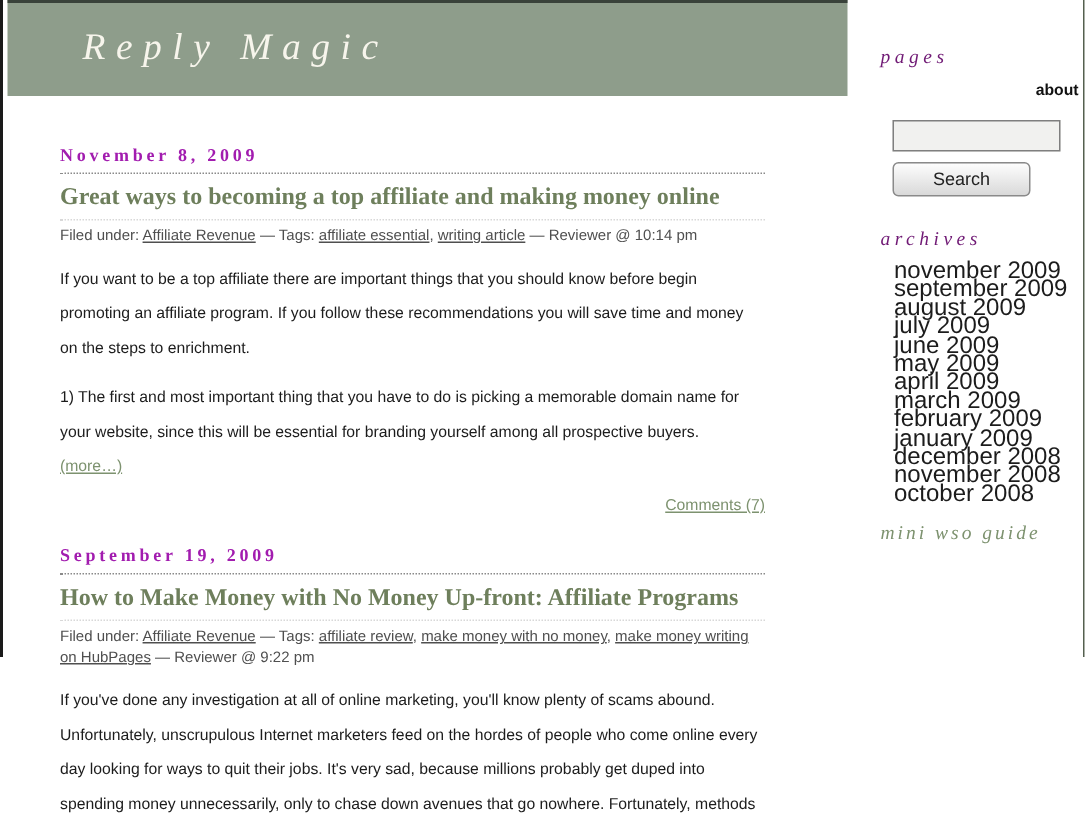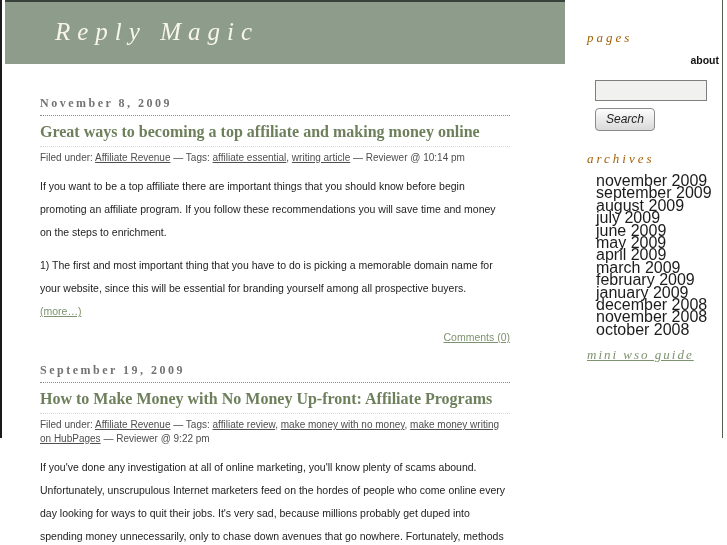--- a/index.html
+++ b/index.html
@@ -20,21 +20,21 @@
   }
   .masthead h1 {
     margin:0; padding:16px 0 0 50px;
     font-family:"Liberation Serif", serif; font-style:italic; font-weight:normal;
     font-size:25px; letter-spacing:7px; color:#f7f5ec;
   }
   
   .main { position:absolute; left:38px; top:96px; width:470px; }
   .post-date {
     font-family:"Liberation Serif", serif; font-weight:bold;
-    font-size:12px; letter-spacing:2.5px; color:#737373;
+    font-size:12px; letter-spacing:2.5px; color:#a21caf;
     padding-bottom:4px; border-bottom:1px dotted #8a8a8a; margin:0;
   }
   .post-title {
     font-family:"Liberation Serif", serif; font-weight:bold;
     font-size:16px; color:#6e7f5c; margin:7px 0 0; padding-bottom:5px;
     border-bottom:1px dotted #d8d8d8;
   }
   .meta {
     font-size:10px; color:#4f4f4f; margin:4px 0 0; line-height:14px;
   }
@@ -45,48 +45,48 @@
   a.more-link { color:#7d926f; text-decoration:underline; cursor:pointer; }
   .comments-row { text-align:right; margin-top:4px; }
   .comments-row a {
     color:#7d926f; text-decoration:underline; font-size:10.5px; cursor:pointer;
   }
   .post { margin-bottom:18px; }
   
   .sidebar { position:absolute; left:585px; top:30px; width:132px; }
   .side-heading {
     font-family:"Liberation Serif", serif; font-style:italic; font-weight:normal;
-    letter-spacing:3px; color:#a16207; font-size:13px; margin:0;
+    letter-spacing:3px; color:#701a75; font-size:13px; margin:0;
   }
   .pages-list { list-style:none; margin:4px 0 0 9px; padding:0;text-align:right; }
   .pages-list a {
     color:#111111; font-size:10.5px; font-weight:bold;
     text-decoration:none; cursor:pointer;
   }
   .search-input {
     display:block; width:106px; height:17px; margin:12px 0 0 8px;
     background:#f1f1ef; border:1px solid #7f7f7f; box-sizing:content-box;
   }
   .search-button {
-    margin:7px 0 0 8px; padding:3px 10px 4px;
-    font-family:"Liberation Sans", sans-serif; font-style:italic; font-size:12px;
+    margin:7px 0 0 8px; padding:3px 26px 4px;
+    font-family:"Liberation Sans", sans-serif; font-size:12px;
     color:#222222; border:1px solid #8a8a8a; border-radius:4px;
     background:linear-gradient(#fdfdfd, #d9d9d9); cursor:pointer;
   }
   .archives-block { margin-top:20px; }
   .archives-list {
     list-style:none; margin:8px 0 0 9px; padding:0;
     font-size:16px; line-height:12.4px;
   }
   .archives-list a { color:#1c1c1c; text-decoration:none; cursor:pointer; }
   .mini-wso {
     display:inline-block; margin-top:11px;
     font-family:"Liberation Serif", serif; font-style:italic;
     font-size:13px; letter-spacing:2px; color:#7d926f;
-    text-decoration:underline; cursor:pointer;
+    cursor:pointer;
   }
 </style>
 </head>
 <body>
 
 <div class="page">
 
   <div class="masthead">
     <h1>Reply Magic</h1>
   </div>
@@ -95,21 +95,21 @@
 
     <div class="post">
       <h2 class="post-date">November 8, 2009</h2>
       <h3 class="post-title">Great ways to becoming a top affiliate and making money online</h3>
       <p class="meta"><span>Filed under:</span> <a>Affiliate Revenue</a> <span>—</span> <span>Tags:</span> <a>affiliate essential</a><span>,</span> <a>writing article</a> <span>—</span> <span>Reviewer @ 10:14 pm</span></p>
       <div class="post-body">
         <p>If you want to be a top affiliate there are important things that you should know before begin promoting an affiliate program. If you follow these recommendations you will save time and money on the steps to enrichment.</p>
         <p><span>1) The first and most important thing that you have to do is picking a memorable domain name for your website, since this will be essential for branding yourself among all prospective buyers.</span> <a class="more-link">(more…)</a></p>
       </div>
       <div class="comments-row">
-        <a>Comments (0)</a>
+        <a>Comments (7)</a>
       </div>
     </div>
 
     <div class="post">
       <h2 class="post-date">September 19, 2009</h2>
       <h3 class="post-title">How to Make Money with No Money Up-front: Affiliate Programs</h3>
       <p class="meta"><span>Filed under:</span> <a>Affiliate Revenue</a> <span>—</span> <span>Tags:</span> <a>affiliate review</a><span>,</span> <a>make money with no money</a><span>,</span> <a>make money writing on HubPages</a> <span>—</span> <span>Reviewer @ 9:22 pm</span></p>
       <div class="post-body">
         <p><span>If you've done any investigation at all of online marketing, you'll know plenty of scams abound. Unfortunately, unscrupulous Internet marketers feed on the hordes of people who come online every day looking for ways to quit their jobs. It's very sad, because millions probably get duped into spending money unnecessarily, only to chase down avenues that go nowhere. Fortunately, methods abound for making money on the Internet without having to invest a dime. This should be good news to those who have had run-ins with Internet scheme run by rip-off artists!</span> </p>
       </div>

